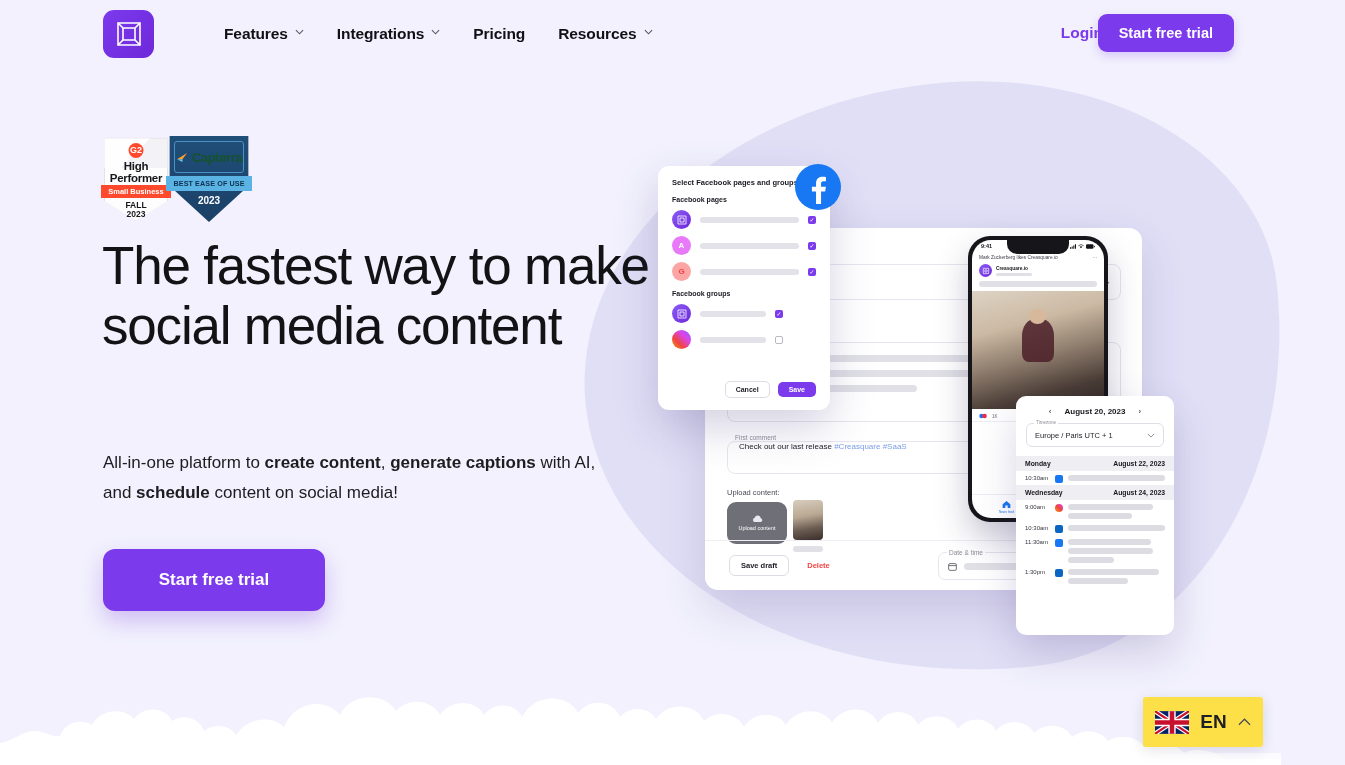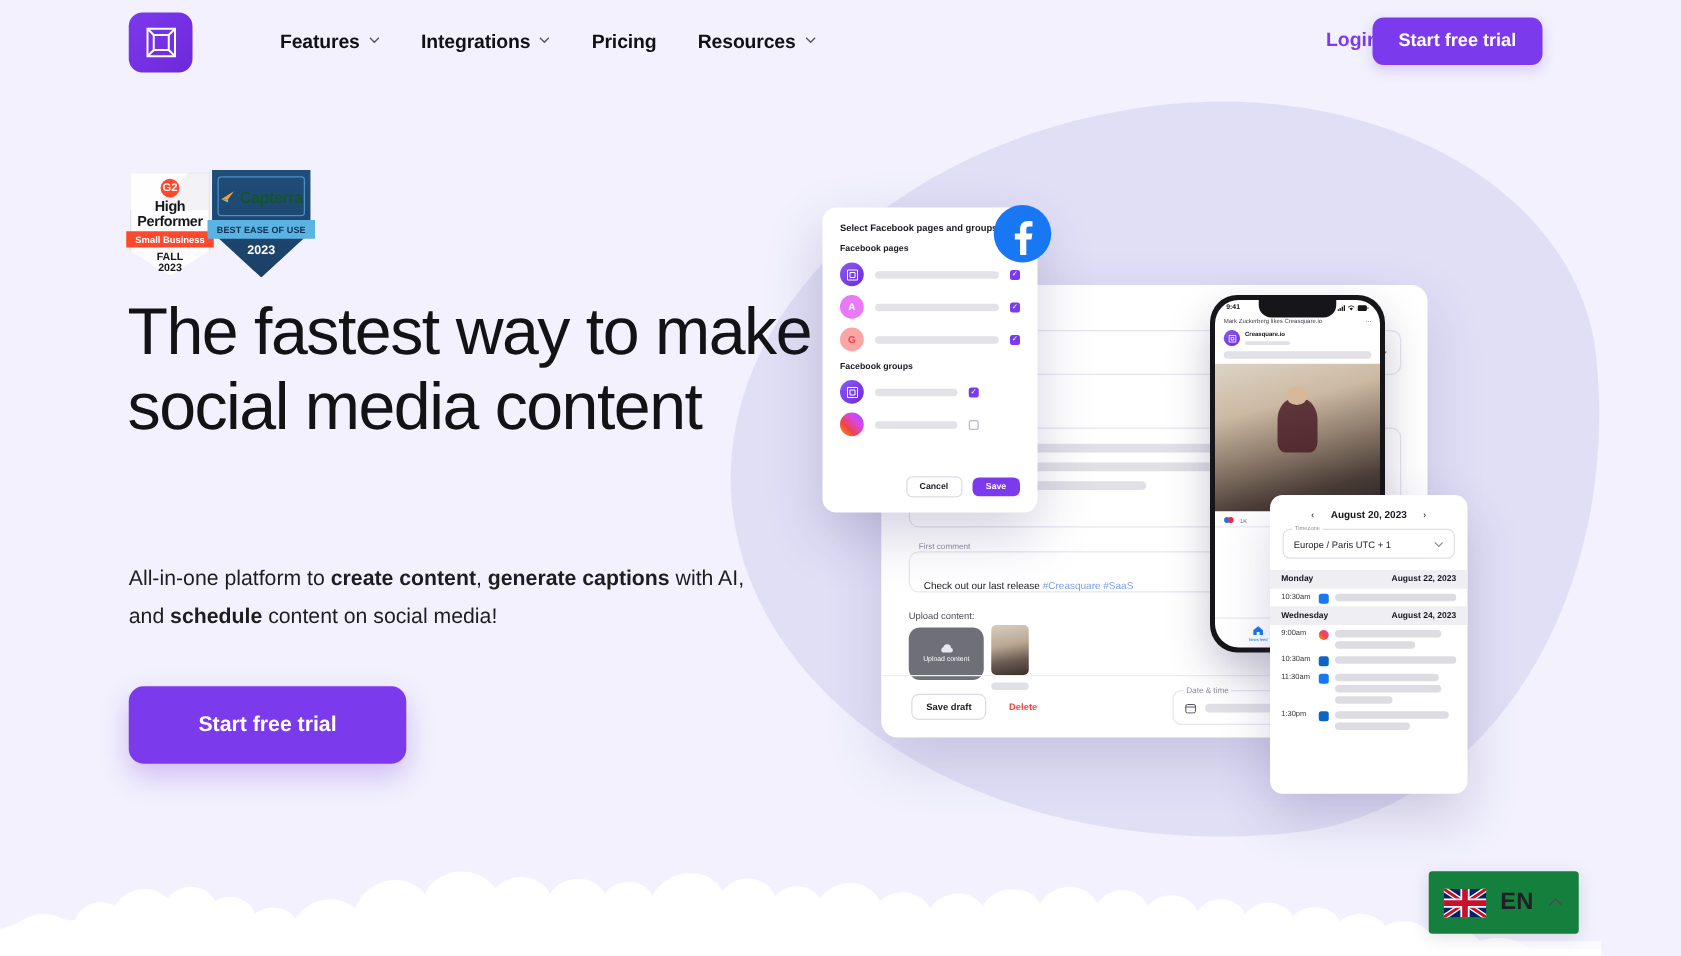--- a/index.html
+++ b/index.html
@@ -165,21 +165,21 @@
   .dot-x { width: 8px; height: 8px; border-radius: 50%; background: #1877f2; color:#fff; font-size:6px; line-height:8px; text-align:center; }
   .comp-text {
     position: absolute; left: 22px; top: 114px; width: 394px; height: 80px;
     border: 1px solid #e6e6ef; border-radius: 8px; padding: 12px;
   }
   .skel { background: #e0e0e6; border-radius: 20px; height: 7px; }
   .comp-counter { position: absolute; right: 10px; bottom: 7px; display: flex; align-items: center; gap: 3px; font-size: 6.5px; color: #6b6b78; }
   .comp-comment {
     position: absolute; left: 22px; top: 213px; width: 394px; height: 33px;
     border: 1px solid #e6e6ef; border-radius: 8px;
-    display: flex; align-items: flex-end; padding: 0 11px;
+    display: flex; align-items: flex-start; padding: 0 11px;
     font-size: 8px; color: #20202a;
   }
   .hashtag { color: #7c9ee6; }
   .comp-upload-lbl { position: absolute; left: 22px; top: 260px; font-size: 7.5px; color: #4b4b57; }
   .upload-box {
     position: absolute; left: 22px; top: 274px; width: 60px; height: 42px;
     background: #6f6f78; border-radius: 9px;
     display: flex; flex-direction: column; align-items: center; justify-content: center; gap: 2px;
     color: #fff; font-size: 5.5px;
   }
@@ -279,21 +279,21 @@
   .pic { width: 8px; height: 8px; border-radius: 2px; flex: none; }
   .pic-fb { background: #1877f2; }
   .pic-ig { background: linear-gradient(45deg,#f59e0b,#ef4444,#d946ef); border-radius: 50%; }
   .pic-li { background: #0a66c2; }
   .cal-lines { flex: 1; display: flex; flex-direction: column; gap: 3px; }
   .cal-line { height: 6px; border-radius: 8px; background: #dcdce2; }
 
   
   .lang {
     position: absolute; right: 18px; bottom: 18px;
-    width: 120px; height: 50px; background: #15803d;
+    width: 120px; height: 50px; background: #fde047;
     border-radius: 3px; box-shadow: 0 3px 14px rgba(40,30,80,.13);
     display: flex; align-items: center; justify-content: center; gap: 11px;
     z-index: 60; cursor: pointer;
   }
   .lang-code { font-size: 19px; font-weight: 700; color: #1f1f26; }
   .lang-chev { color: #4a4a55; font-size: 12px; }
 </style>
 </head>
 <body>
 

